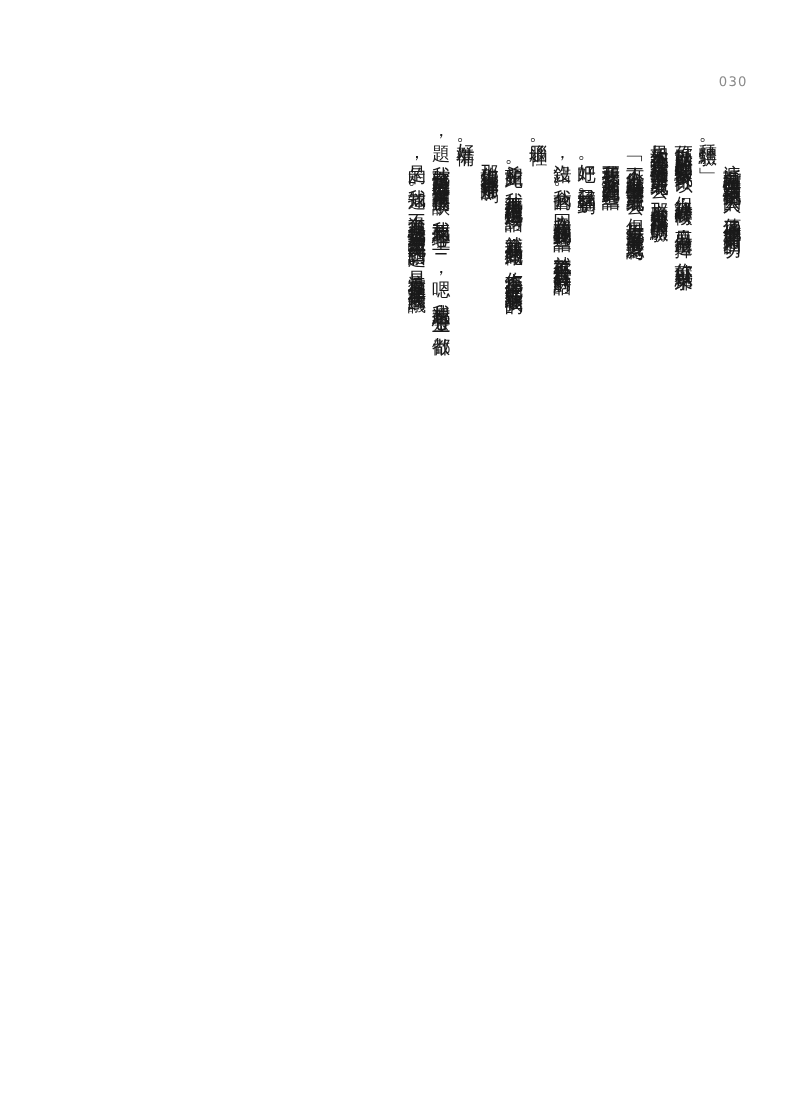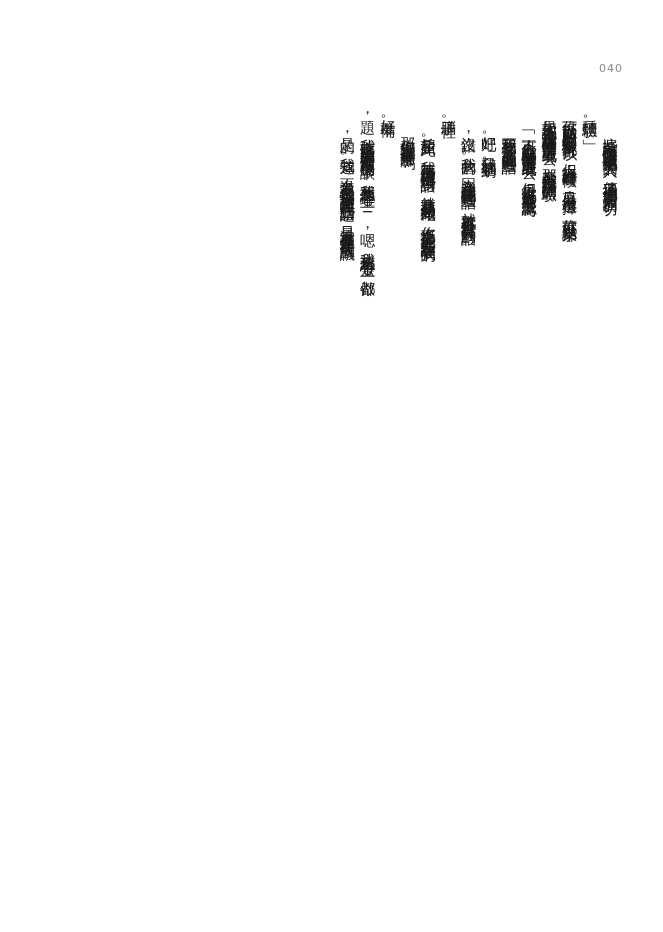--- a/index.html
+++ b/index.html
@@ -59,21 +59,21 @@
 
   
   .quote-col { padding-top: 17px; }
   .quote-col-cont { padding-top: 0; }
 </style>
 </head>
 <body>
 
 <div class="page">
 
-  <div class="page-number">040</div>
+  <div class="page-number">030</div>
 
   <div class="text-body">
     <div class="vcol indent">是的，我知道。不過並不是我害怕深談生命乃至死亡的話題，只是這實在是個非常複雜的議</div>
     <div class="vcol noindent">題，我確定自己真的準備好要做這樣的長談了。我想要在心理上──嗯，我想還有心靈上，都做</div>
     <div class="vcol noindent">好準備。</div>
     <div class="vcol indent">那你覺得現在你準備好了嗎？</div>
     <div class="vcol indent">希望如此。我無法再繼續拖延這場對話。就算我想要如此做，你也會不停的把這些話放在我的</div>
     <div class="vcol noindent">腦子裡。</div>
     <div class="vcol indent">沒錯，我會的。因為我想讓你聽到這些話，就算你不再進行其餘的對話。</div>
     <div class="vcol indent">好吧。我已經聽到了。</div>

